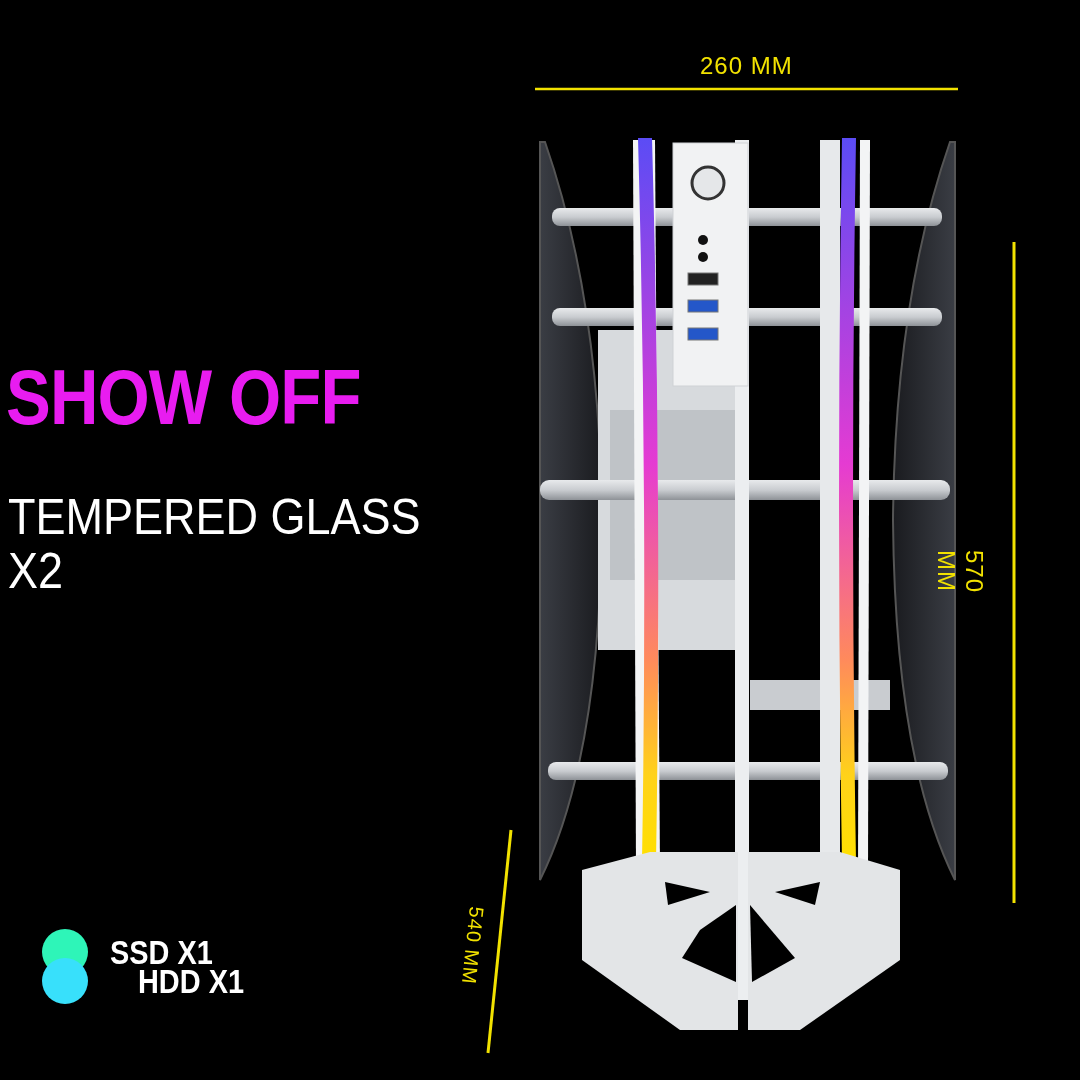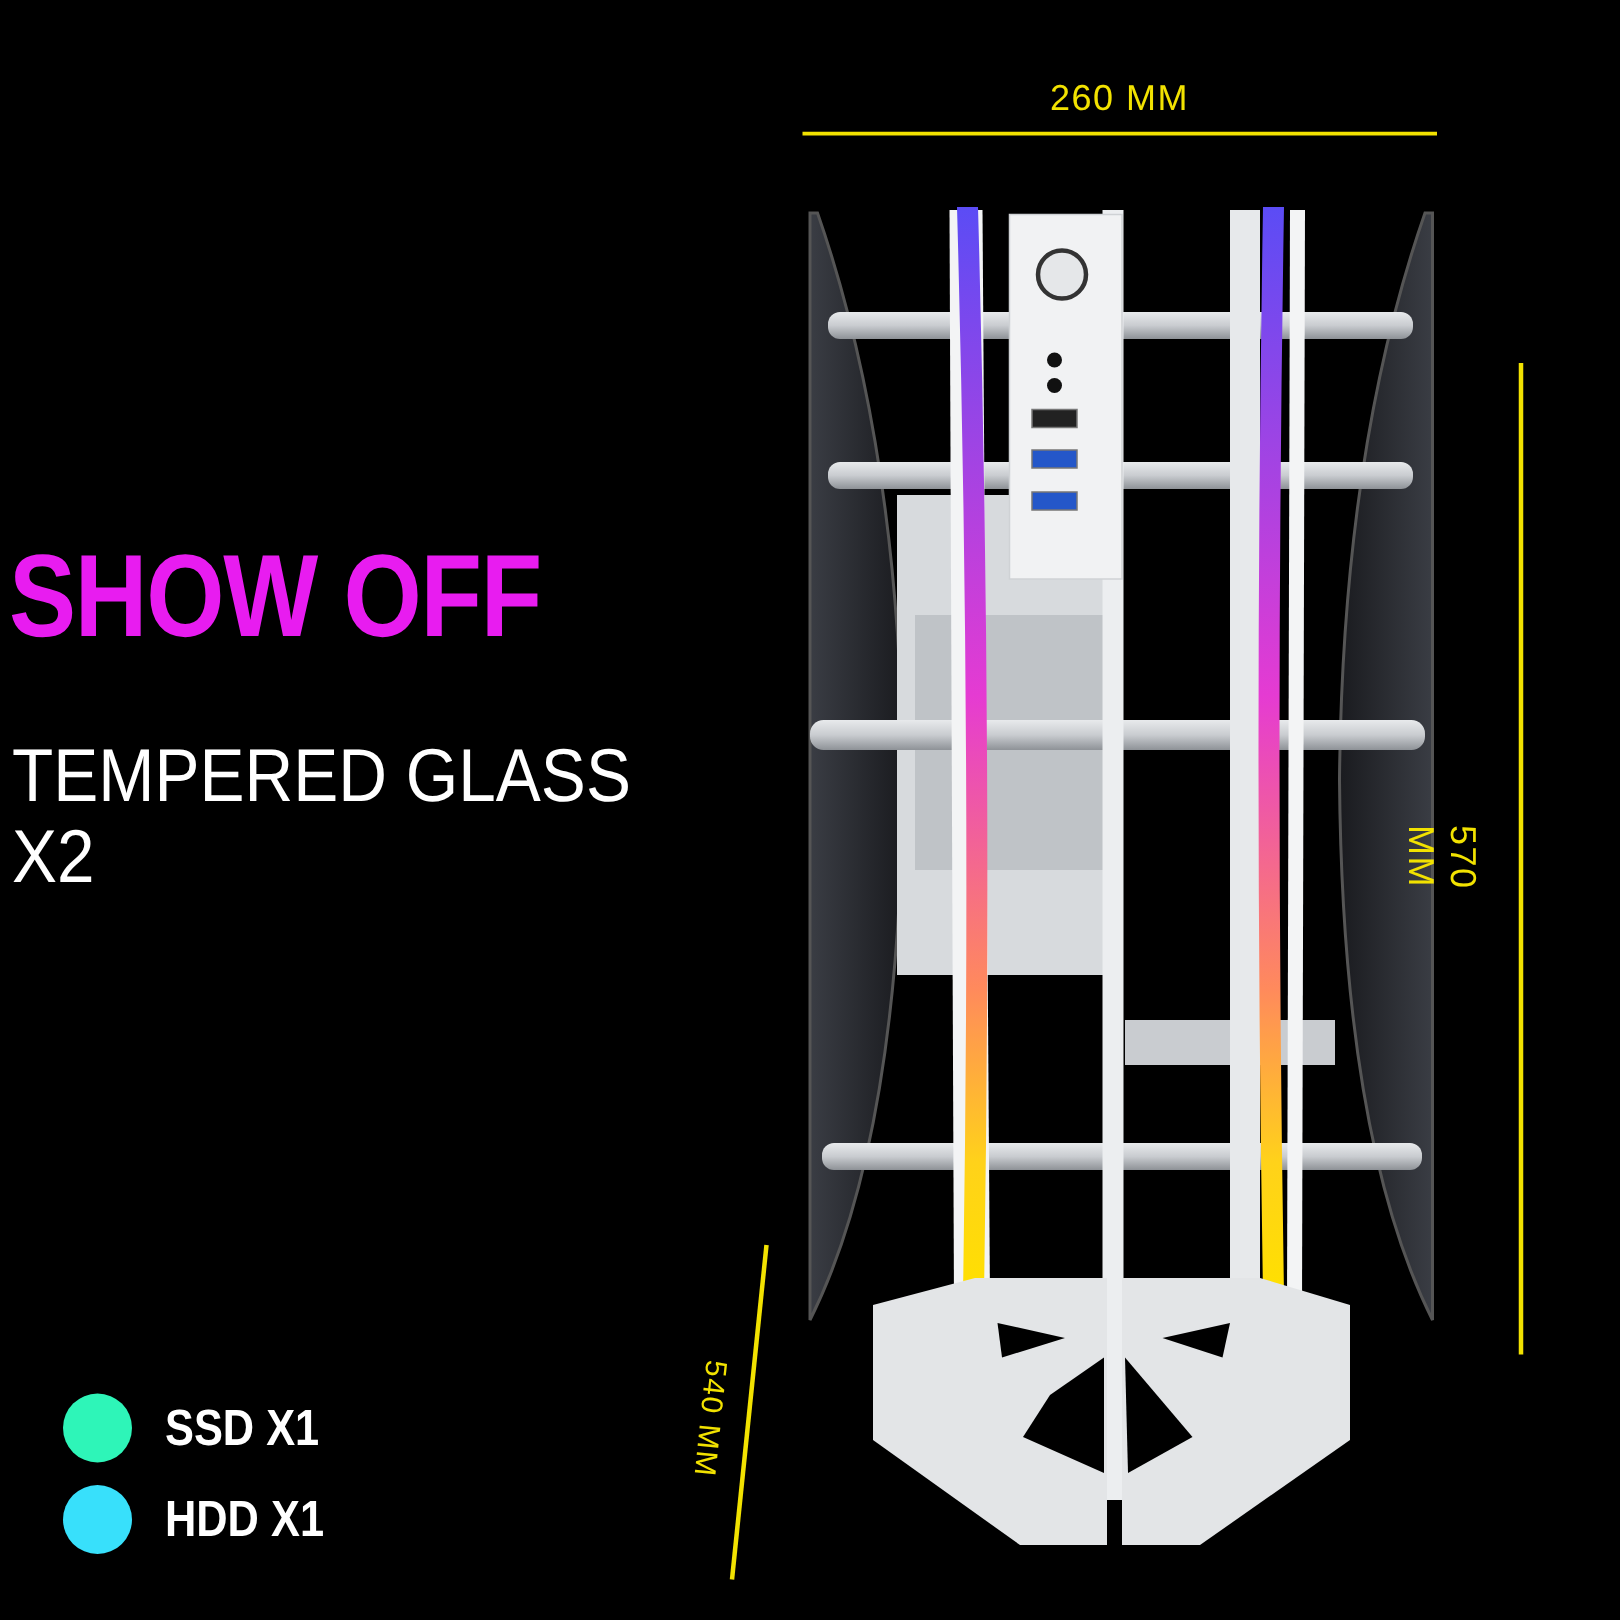--- a/index.html
+++ b/index.html
@@ -95,16 +95,16 @@
 <div class="abs headline">SHOW OFF</div>
 <div class="abs sub">
   <div>TEMPERED GLASS</div>
   <div>X2</div>
 </div>
 
 <div class="abs feat" style="top:929px;">
   <span class="dot" style="background:#2ef5b8;"></span>
   <span class="feat-label">SSD X1</span>
 </div>
-<div class="abs feat" style="top:990px;">
+<div class="abs feat" style="top:958px;gap:28px;">
   <span class="dot" style="background:#38e0fb;"></span>
   <span class="feat-label">HDD X1</span>
 </div>
 
 </body></html>

